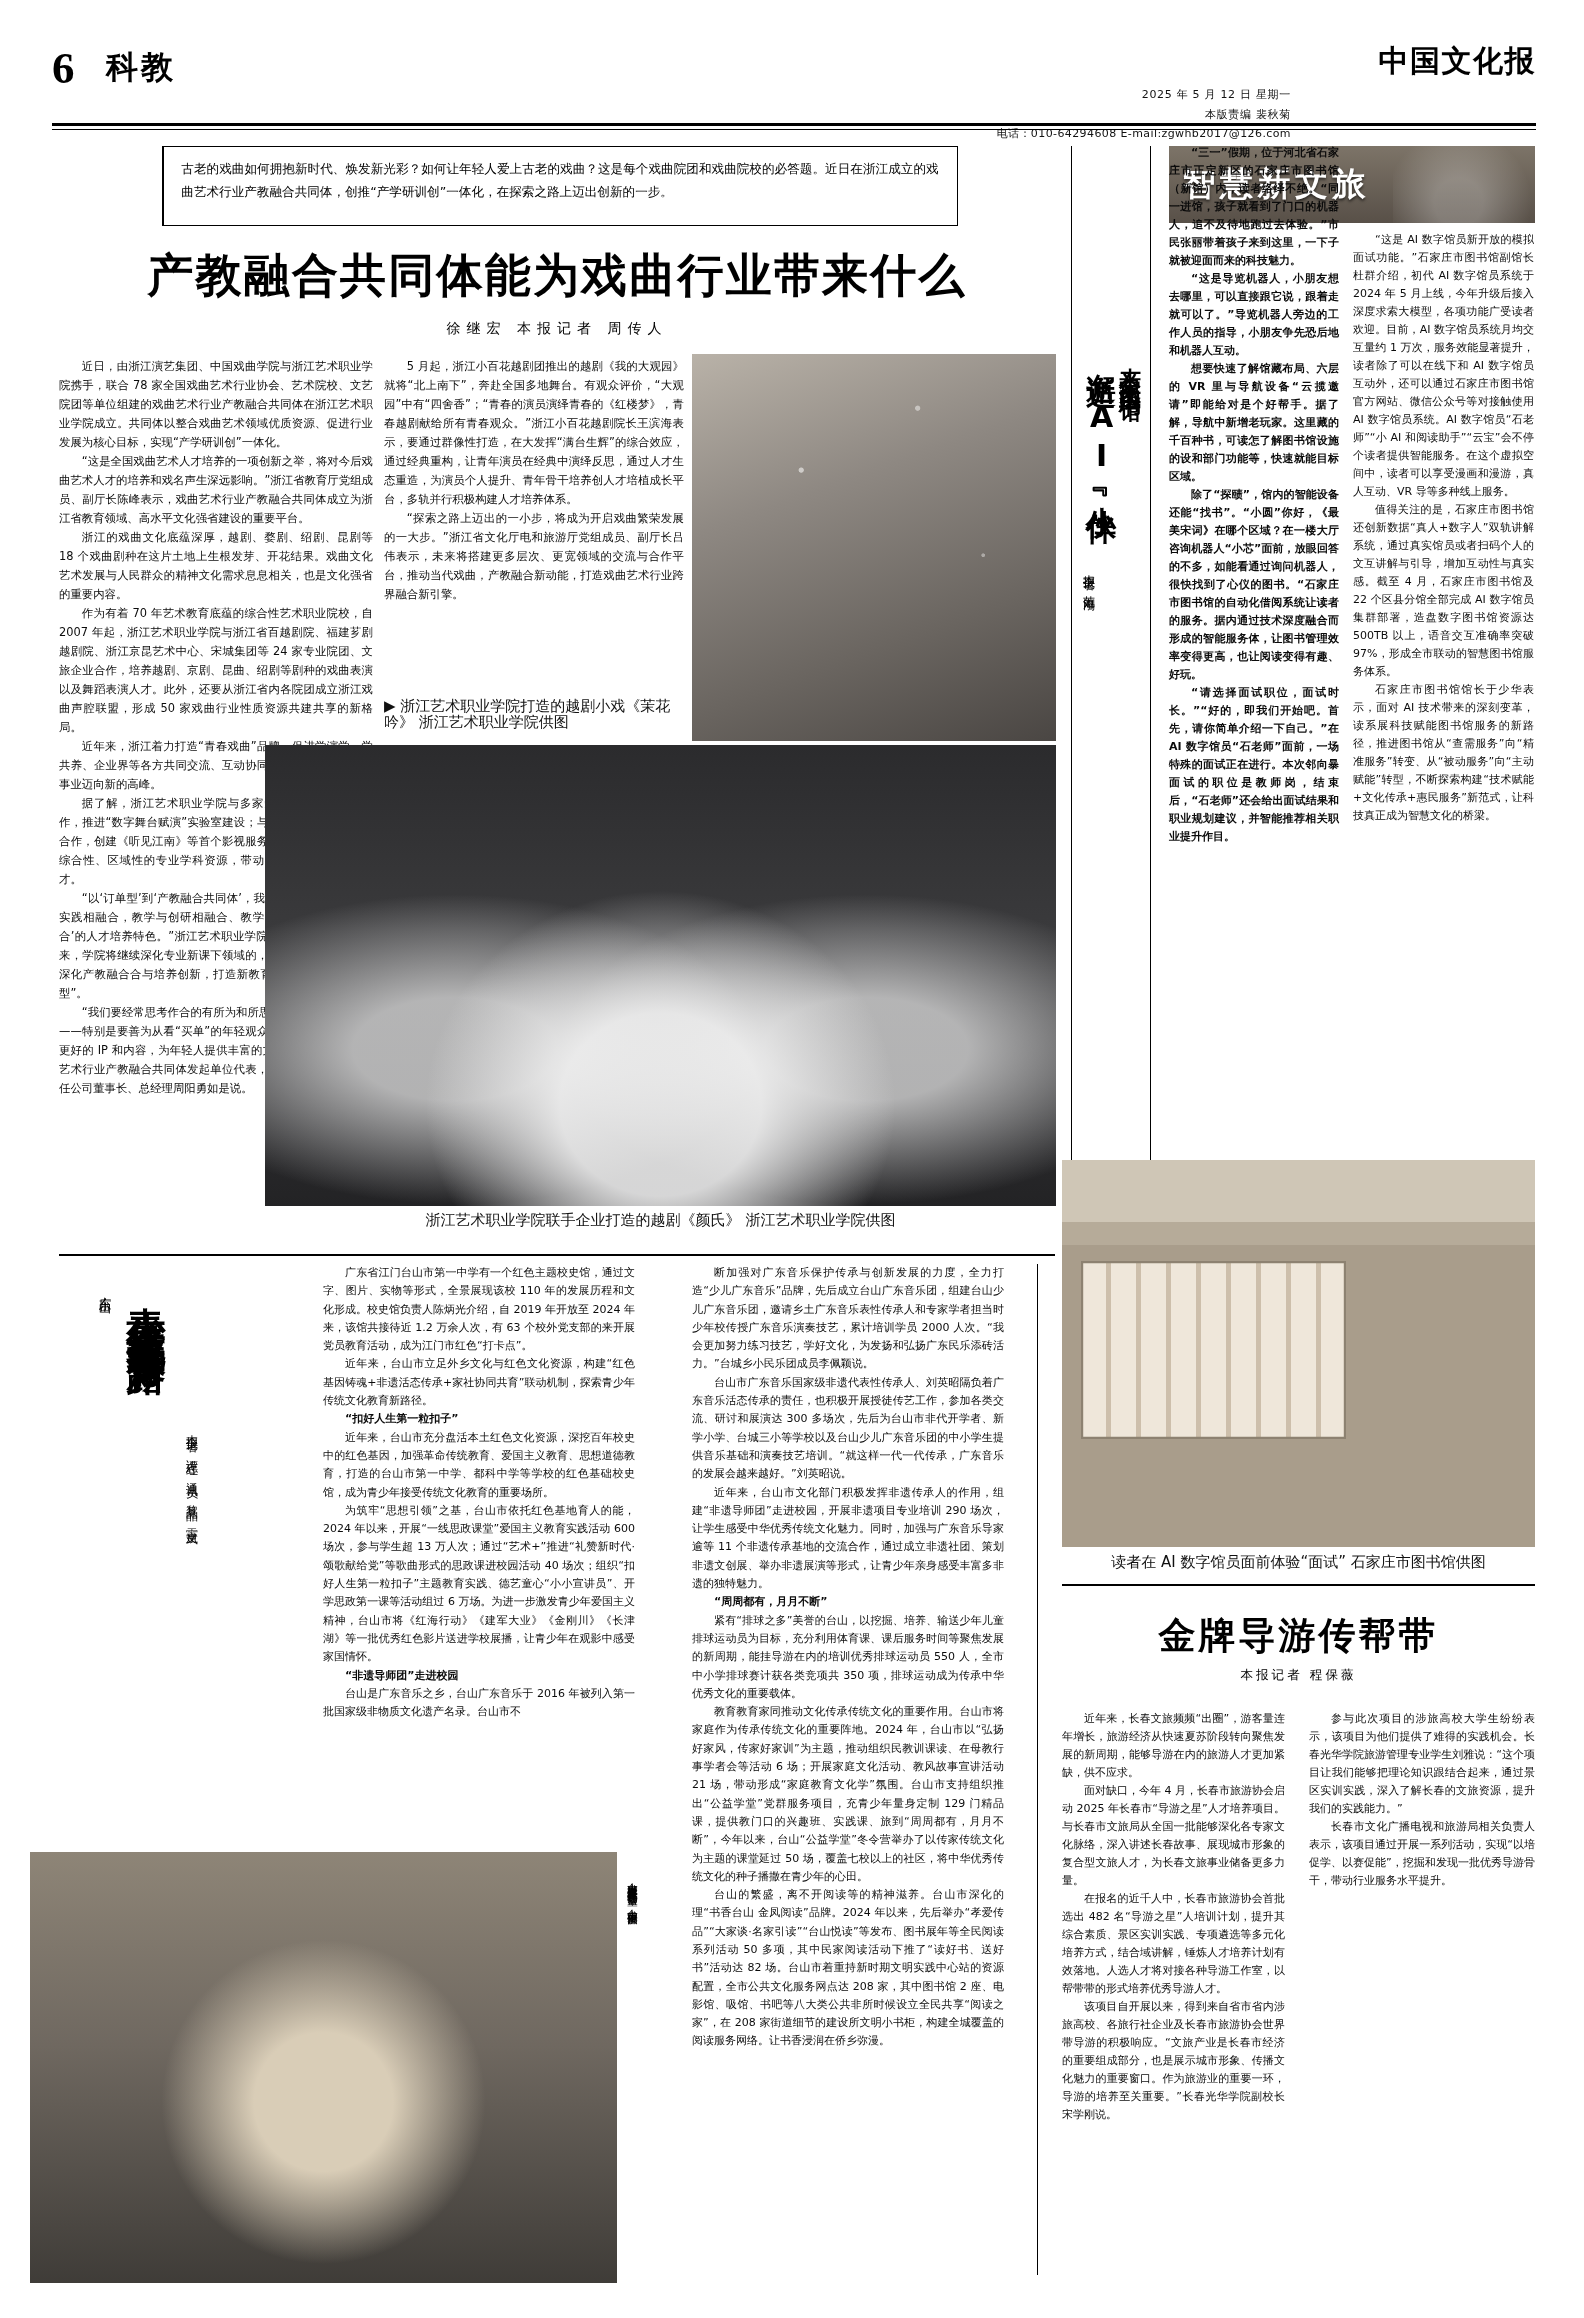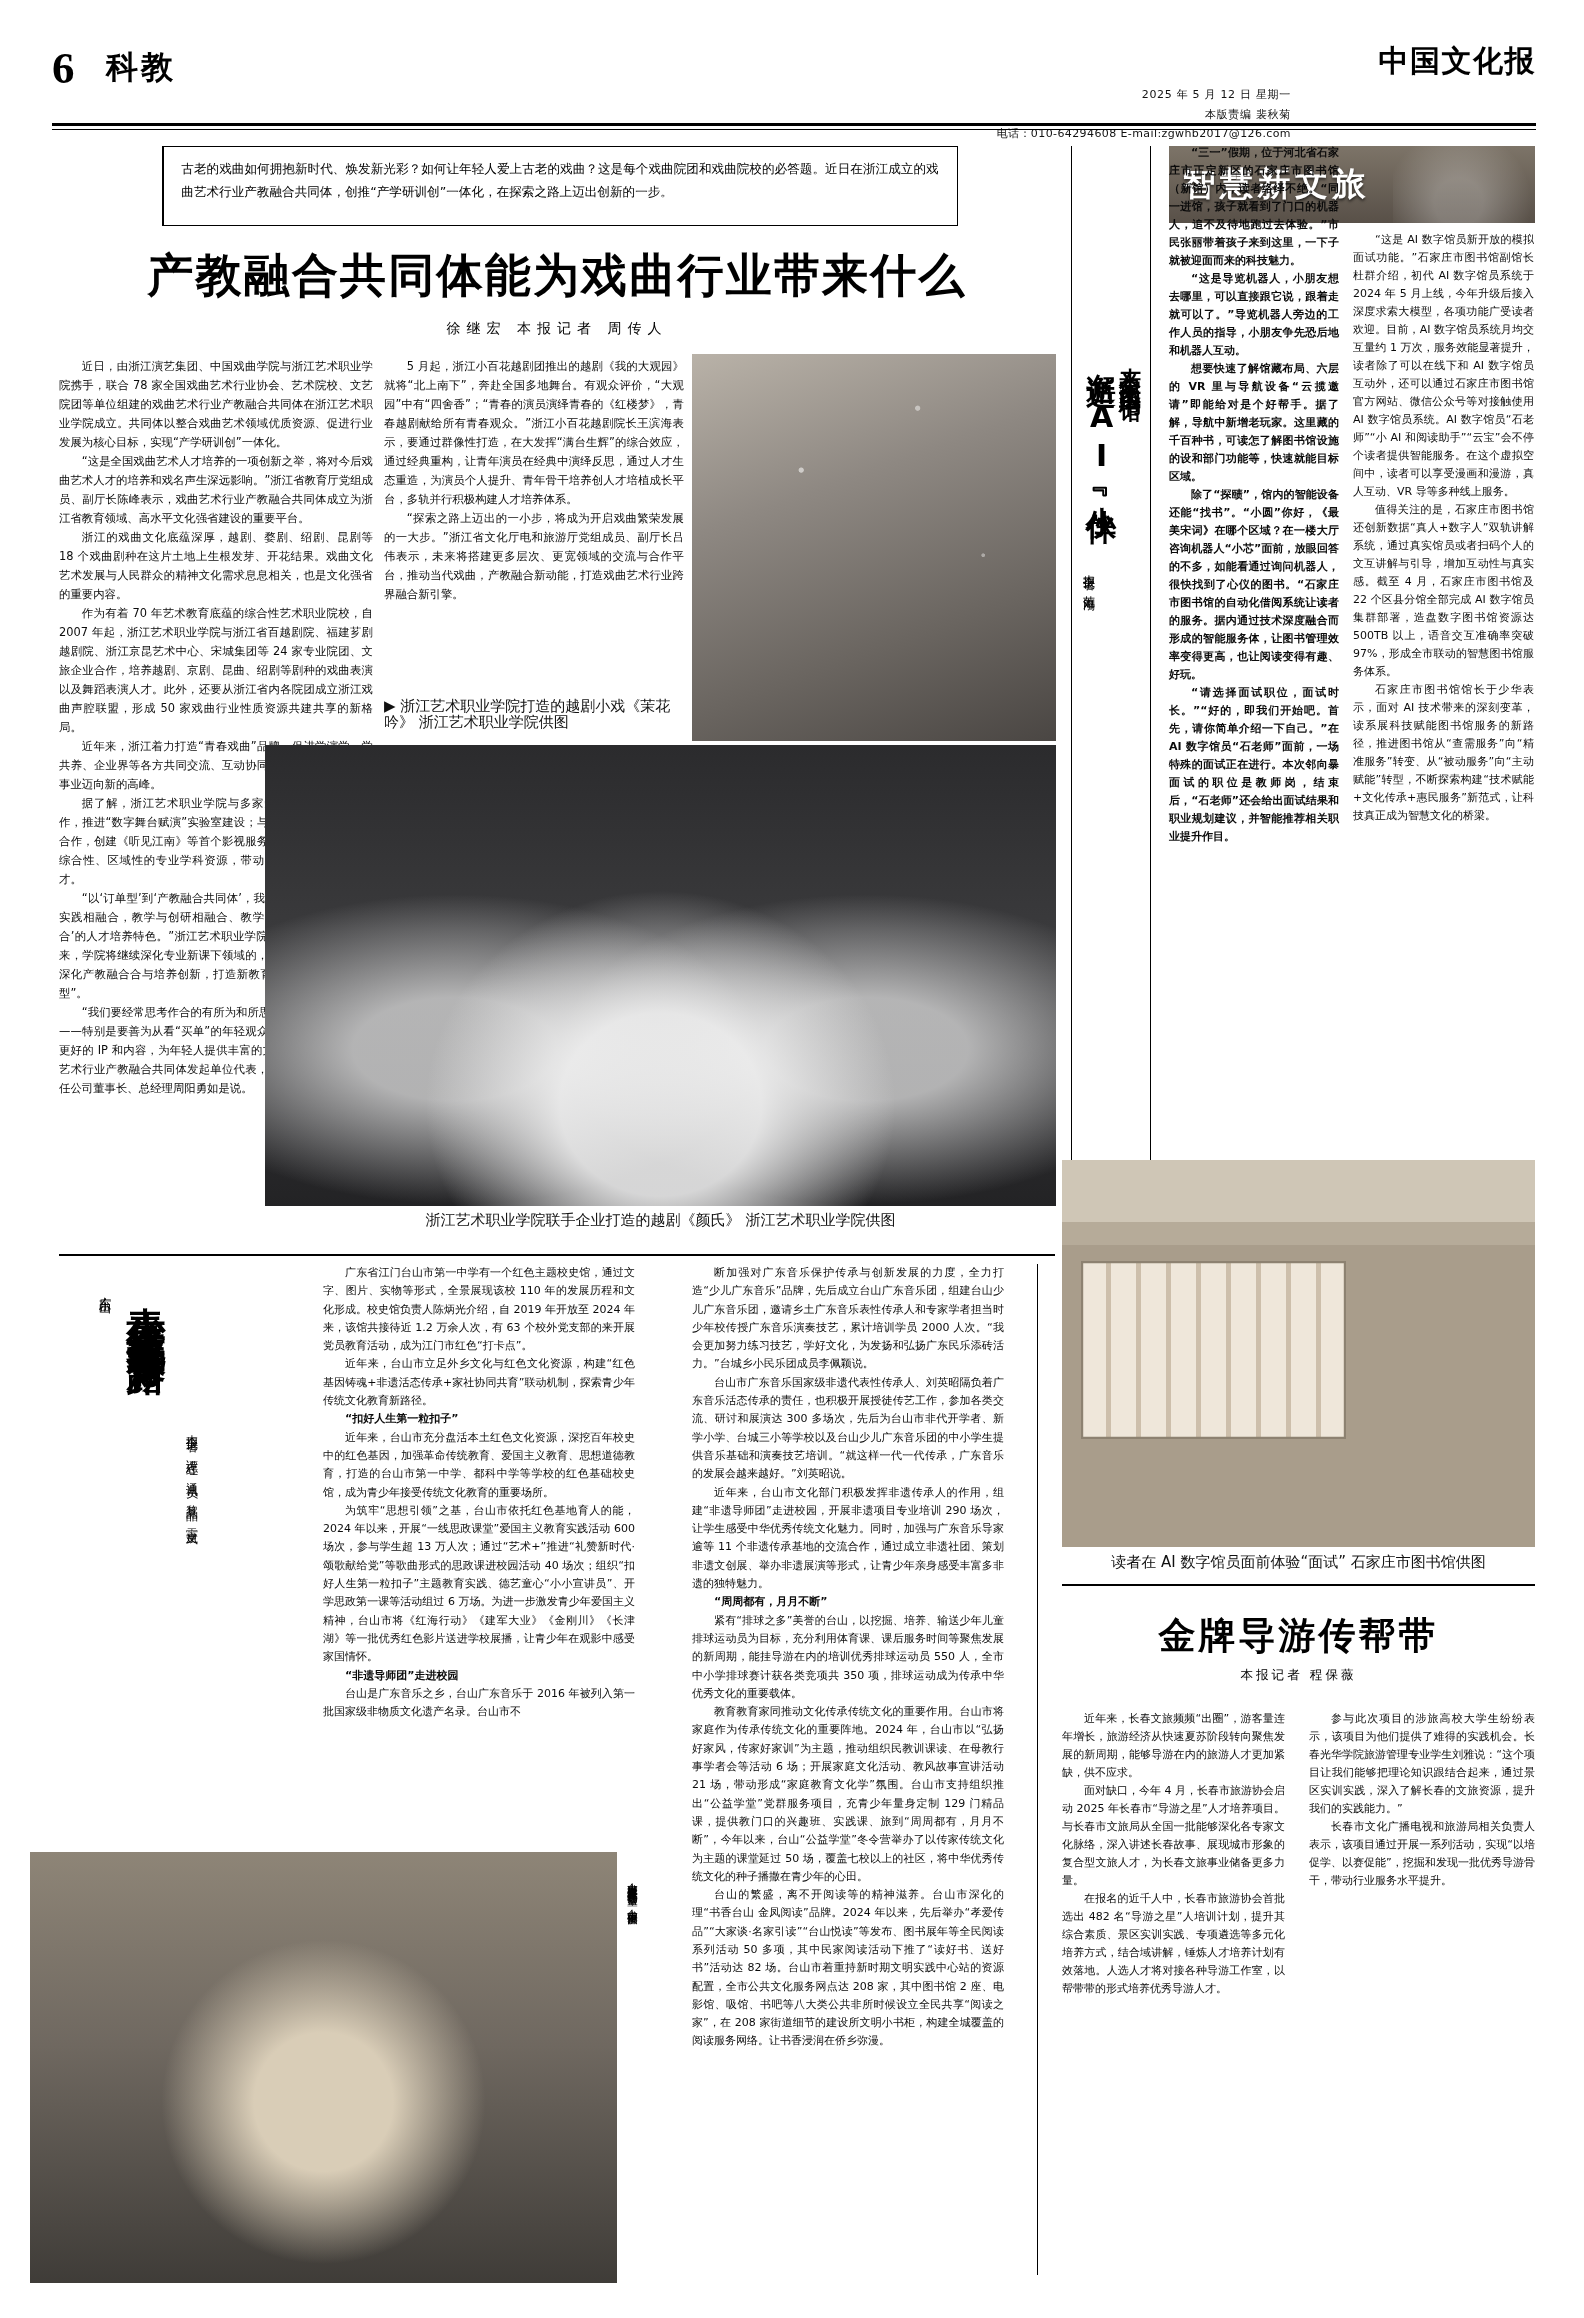--- a/index.html
+++ b/index.html
@@ -225,20 +225,21 @@
 
   <div class="rule-h" style="left:1062px;top:1584px;width:473px;"></div>
 
   <div class="sec-title-big" style="position:absolute;left:1062px;top:1611px;width:473px;text-align:center;font-size:37px;letter-spacing:3px;">金牌导游传帮带</div>
   <div style="position:absolute;left:1062px;top:1667px;width:473px;text-align:center;font-size:12.6px;letter-spacing:3px;">本报记者   程保薇</div>
 
   <div class="col" style="left:1062px;top:1710px;width:223px;height:580px;font-size:11px;line-height:18px;">
     <p>近年来，长春文旅频频“出圈”，游客量连年增长，旅游经济从快速夏苏阶段转向聚焦发展的新周期，能够导游在内的旅游人才更加紧缺，供不应求。</p>
     <p>面对缺口，今年 4 月，长春市旅游协会启动 2025 年长春市“导游之星”人才培养项目。与长春市文旅局从全国一批能够深化各专家文化脉络，深入讲述长春故事、展现城市形象的复合型文旅人才，为长春文旅事业储备更多力量。</p>
     <p>在报名的近千人中，长春市旅游协会首批选出 482 名“导游之星”人培训计划，提升其综合素质、景区实训实践、专项遴选等多元化培养方式，结合域讲解，锤炼人才培养计划有效落地。人选人才将对接各种导游工作室，以帮带带的形式培养优秀导游人才。</p>
+    <p>该项目自开展以来，得到来自省市省内涉旅高校、各旅行社企业及长春市旅游协会世界带导游的积极响应。“文旅产业是长春市经济的重要组成部分，也是展示城市形象、传播文化魅力的重要窗口。作为旅游业的重要一环，导游的培养至关重要。”长春光华学院副校长宋学刚说。</p>
   </div>
   <div class="col" style="left:1309px;top:1710px;width:226px;height:580px;font-size:11px;line-height:18px;">
     <p>参与此次项目的涉旅高校大学生纷纷表示，该项目为他们提供了难得的实践机会。长春光华学院旅游管理专业学生刘雅说：“这个项目让我们能够把理论知识跟结合起来，通过景区实训实践，深入了解长春的文旅资源，提升我们的实践能力。”</p>
     <p>长春市文化广播电视和旅游局相关负责人表示，该项目通过开展一系列活动，实现“以培促学、以赛促能”，挖掘和发现一批优秀导游骨干，带动行业服务水平提升。</p>
   </div>
 
   <div class="rule-h" style="left:59px;top:1254px;width:996px;"></div>
 
   <div class="kicker" style="left:83px;top:1286px;width:30px;writing-mode:vertical-rl;text-orientation:upright;">广东台山：</div>
   <div class="vtitle" style="position:absolute;left:119px;top:1276px;font-size:39px;height:877px;">青少年传统文化教育有新路</div>

